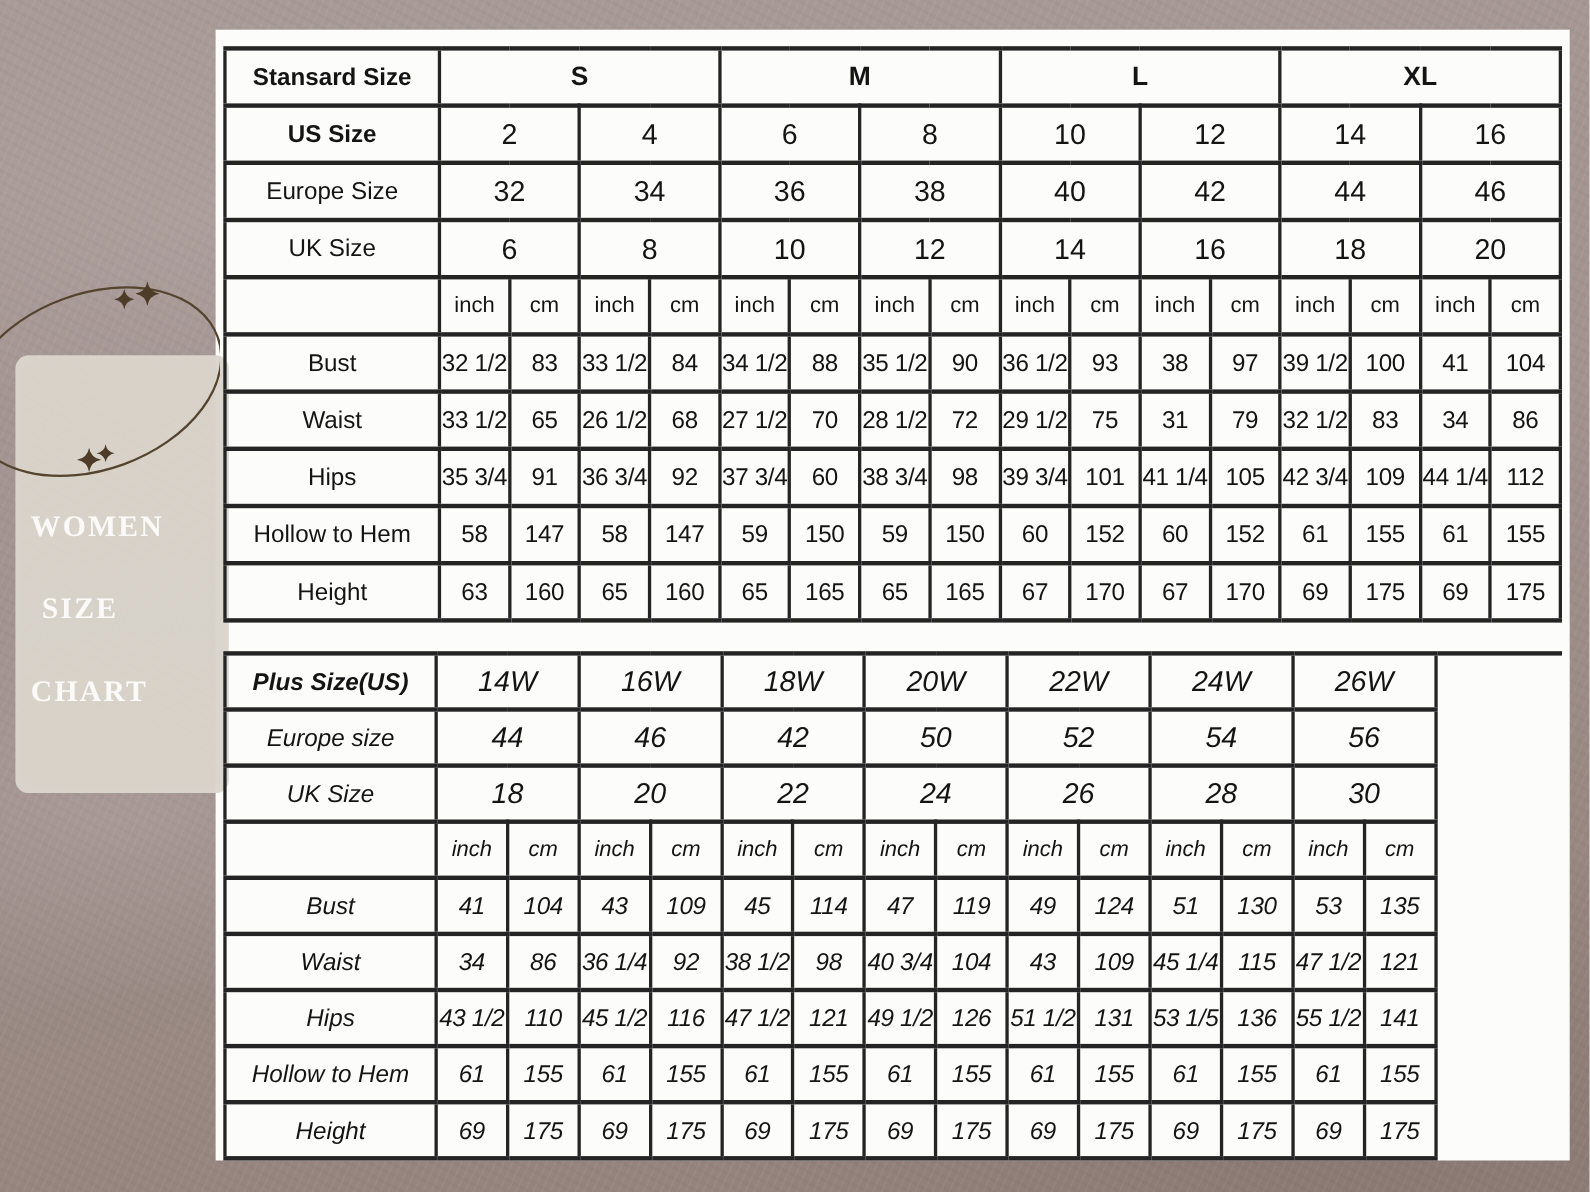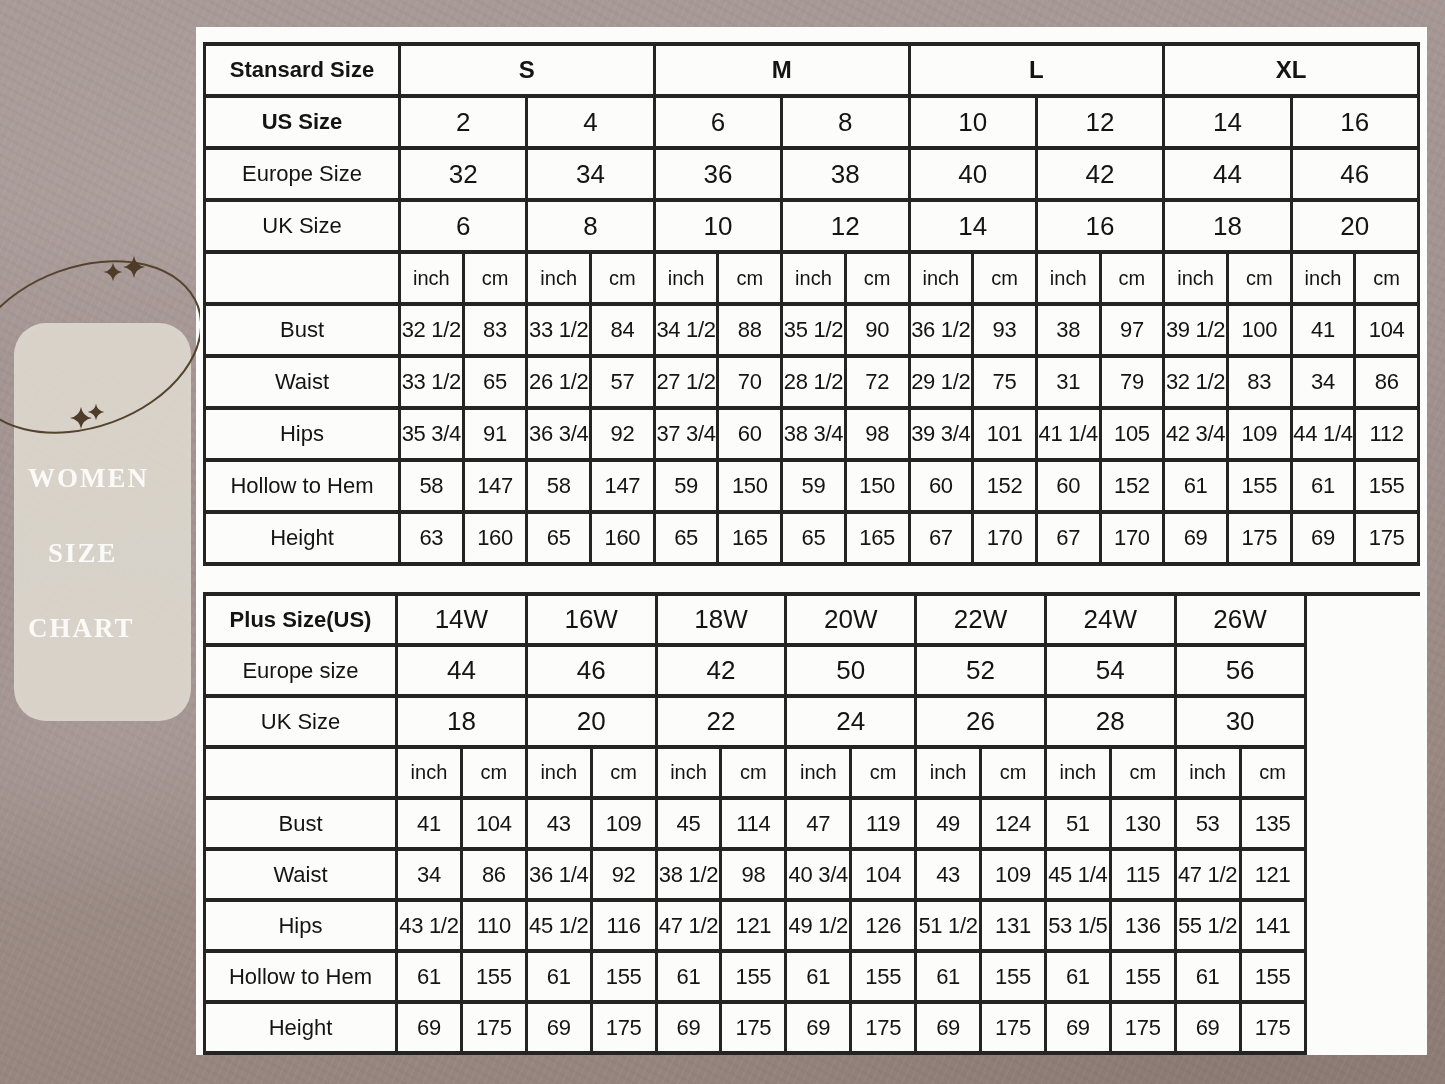--- a/index.html
+++ b/index.html
@@ -11,35 +11,35 @@
       radial-gradient(ellipse 500px 260px at 8% 68%, rgba(255,255,255,0.10), transparent 65%),
       radial-gradient(ellipse 900px 420px at 85% 95%, rgba(60,40,35,0.10), transparent 65%),
       repeating-linear-gradient(115deg, rgba(255,255,255,0.035) 0 2px, rgba(255,255,255,0) 2px 7px),
       repeating-linear-gradient(28deg, rgba(0,0,0,0.022) 0 3px, rgba(0,0,0,0) 3px 9px),
       linear-gradient(170deg, #a89b98 0%, #a29290 45%, #988780 78%, #92817b 100%);
   }
   
   .panel{position:absolute;left:196px;top:27px;width:1231px;height:1028px;background:#fcfcfb;}
   
   .card{
-    position:absolute;left:14px;top:323px;width:177px;height:398px;
-    border-radius:32px;background:rgba(218,212,203,0.96);
+    position:absolute;left:14px;top:323px;width:194px;height:398px;
+    border-radius:12px;background:rgba(218,212,203,0.96);
     box-shadow:0 0 18px rgba(255,255,255,0.08) inset;
   }
   .card-text{position:absolute;left:14px;top:118px;width:150px;}
   .card-line{
     font-family:"Liberation Serif", serif;font-weight:600;font-size:27px;
     letter-spacing:2px;color:#fbfaf8;line-height:75px;white-space:nowrap;
   }
-  .card-line:nth-child(2){margin-left:20px;}
+  .card-line:nth-child(2){margin-left:10px;}
   .decor-svg{position:absolute;left:0;top:0;width:200px;height:470px;overflow:hidden;pointer-events:none;}
   
   table{border-collapse:collapse;table-layout:fixed;position:absolute;background:transparent;}
   #t1{left:203px;top:42px;width:1217px;}
-  #t2{left:203px;top:592px;width:1217px;}
+  #t2{left:203px;top:592px;width:1217px;font-style:italic;}
   #t1 tr{height:52px;} #t2 tr{height:51px;}
   td{
     border:3px solid #242424;border-top-width:4px;border-bottom-width:4px;
     text-align:center;vertical-align:middle;padding:0;white-space:nowrap;
     font-size:22px;overflow:visible;
   }
   td.b{font-weight:bold;}
   td.lbl{font-size:22px;}
   td.grp{font-size:24px;}
   td.num{font-size:26px;}
@@ -154,21 +154,21 @@
           <td class="val">39 1/2</td>
           <td class="val">100</td>
           <td class="val">41</td>
           <td class="val">104</td>
         </tr>
         <tr>
           <td class="lbl">Waist</td>
           <td class="val">33 1/2</td>
           <td class="val">65</td>
           <td class="val">26 1/2</td>
-          <td class="val">57</td>
+          <td class="val">68</td>
           <td class="val">27 1/2</td>
           <td class="val">70</td>
           <td class="val">28 1/2</td>
           <td class="val">72</td>
           <td class="val">29 1/2</td>
           <td class="val">75</td>
           <td class="val">31</td>
           <td class="val">79</td>
           <td class="val">32 1/2</td>
           <td class="val">83</td>

